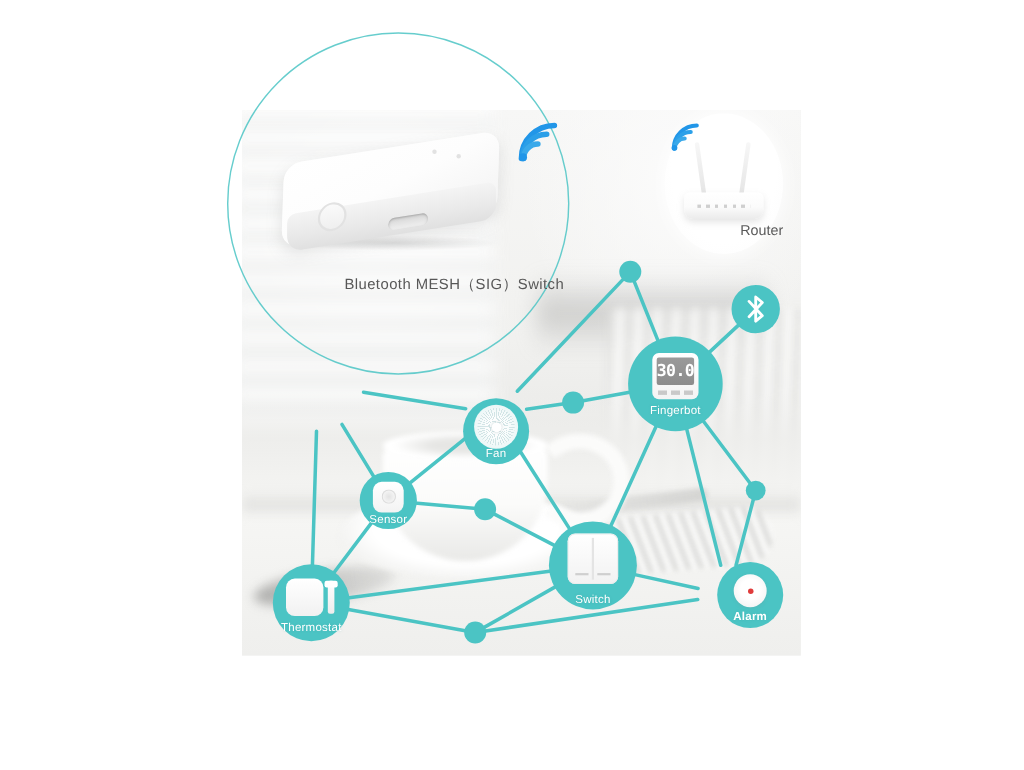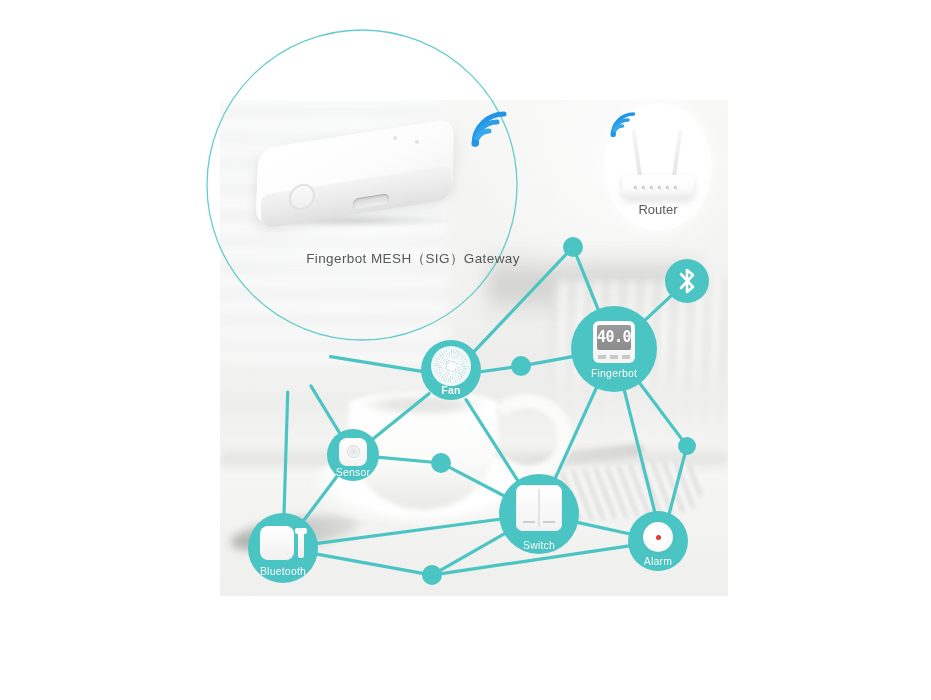--- a/index.html
+++ b/index.html
@@ -226,21 +226,21 @@
   .rt-leds {
     position: absolute;
     left: 30px; top: 83px;
     width: 48px; height: 3px;
     background: repeating-linear-gradient(90deg,#cfcfcf 0 3px, transparent 3px 8px);
   }
   .router-label {
     position: absolute;
     left: 0; top: 99px;
     width: 108px;
-    text-align: center;
+    text-align: right;
     font-size: 13px;
     color: #5a5a5a;
   }
   .wifi-blue.router { left: 608px; top: 110px; width: 30px; height: 28px; }
 
   
   .mesh-svg { position: absolute; left: 0; top: 0; width: 931px; height: 700px; }
 
   .node {
     position: absolute;
@@ -407,21 +407,21 @@
 
   <svg class="wifi-blue" viewBox="0 0 42 40">
     <g fill="none" stroke="#2196e8" stroke-width="5" stroke-linecap="round">
       <path d="M6 36 A30 30 0 0 1 36 6"></path>
       <path d="M7 36 A22 22 0 0 1 29 14" stroke="#2b9fe8"></path>
       <path d="M8 36 A13 13 0 0 1 21 23" stroke="#3aa9ea"></path>
     </g>
     <circle cx="7.5" cy="35" r="3.6" fill="#2196e8"></circle>
   </svg>
 
-  <div class="gw-caption">Fingerbot MESH（SIG）Gateway</div>
+  <div class="gw-caption">Bluetooth MESH（SIG）Switch</div>
 
   <div class="router-bubble">
     <div class="rt-ant l"></div>
     <div class="rt-ant r"></div>
     <div class="rt-box"></div>
     <div class="rt-leds"></div>
     <div class="router-label">Router</div>
   </div>
   <svg class="wifi-blue router" viewBox="0 0 30 28">
     <g fill="none" stroke="#2196e8" stroke-width="3.6" stroke-linecap="round">
@@ -457,28 +457,28 @@
       <line x1="439.91399679501893" y1="573.8301048216059" x2="634.3010112174337" y2="545.0946331243794" stroke="#4bc4c4" stroke-width="3.2" stroke-linecap="round"></line>
     </svg>
 
   <div class="dot" style="left:563px;top:237px;width:20px;height:20px;"></div>
   <div class="dot" style="left:511px;top:356px;width:20px;height:20px;"></div>
   <div class="dot" style="left:431px;top:453px;width:20px;height:20px;"></div>
   <div class="dot" style="left:678px;top:437px;width:18px;height:18px;"></div>
   <div class="dot" style="left:422px;top:565px;width:20px;height:20px;"></div>
 
 
-  <div class="node" style="left:421px;top:340px;width:60px;height:60px;font-weight:bold;">
+  <div class="node" style="left:421px;top:362px;width:60px;height:60px;">
     <div class="ic-fan" style="margin-bottom:8px;"></div>
     <div class="node-label" style="bottom:4px;">Fan</div>
   </div>
 
   <div class="node" style="left:571px;top:306px;width:86px;height:86px;">
     <div class="ic-thermo" style="margin-bottom:14px;">
-      <div class="lcd">40.0</div>
+      <div class="lcd">30.0</div>
       <div class="keys"></div>
     </div>
     <div class="node-label" style="bottom:13px;">Fingerbot</div>
   </div>
 
   <div class="node" style="left:327px;top:429px;width:52px;height:52px;align-items:center;">
     <div class="ic-sensor" style="margin-bottom:7px;"></div>
     <div class="node-label" style="bottom:3px;">Sensor</div>
   </div>
 
@@ -488,24 +488,24 @@
       <div class="rocker r"></div>
     </div>
     <div class="node-label" style="bottom:3px;">Switch</div>
   </div>
 
   <div class="node" style="left:248px;top:513px;width:70px;height:70px;">
     <div class="ic-finger" style="margin-bottom:10px;">
       <div class="box"></div>
       <div class="arm"></div>
     </div>
-    <div class="node-label" style="bottom:6px;">Bluetooth</div>
-  </div>
-
-  <div class="node" style="left:628px;top:511px;width:60px;height:60px;">
+    <div class="node-label" style="bottom:6px;">Thermostat</div>
+  </div>
+
+  <div class="node" style="left:652px;top:511px;width:60px;height:60px;font-weight:bold;">
     <div class="ic-alarm" style="margin-bottom:8px;"></div>
     <div class="node-label" style="bottom:4px;">Alarm</div>
   </div>
 
   <div class="node" style="left:665px;top:259px;width:44px;height:44px;">
     <svg class="ic-bt" viewBox="0 0 26 30">
       <path d="M7 8 L19 21 L13 26 L13 4 L19 9 L7 22" fill="none" stroke="#ffffff" stroke-width="2.6" stroke-linecap="round" stroke-linejoin="round"></path>
     </svg>
   </div>
 

